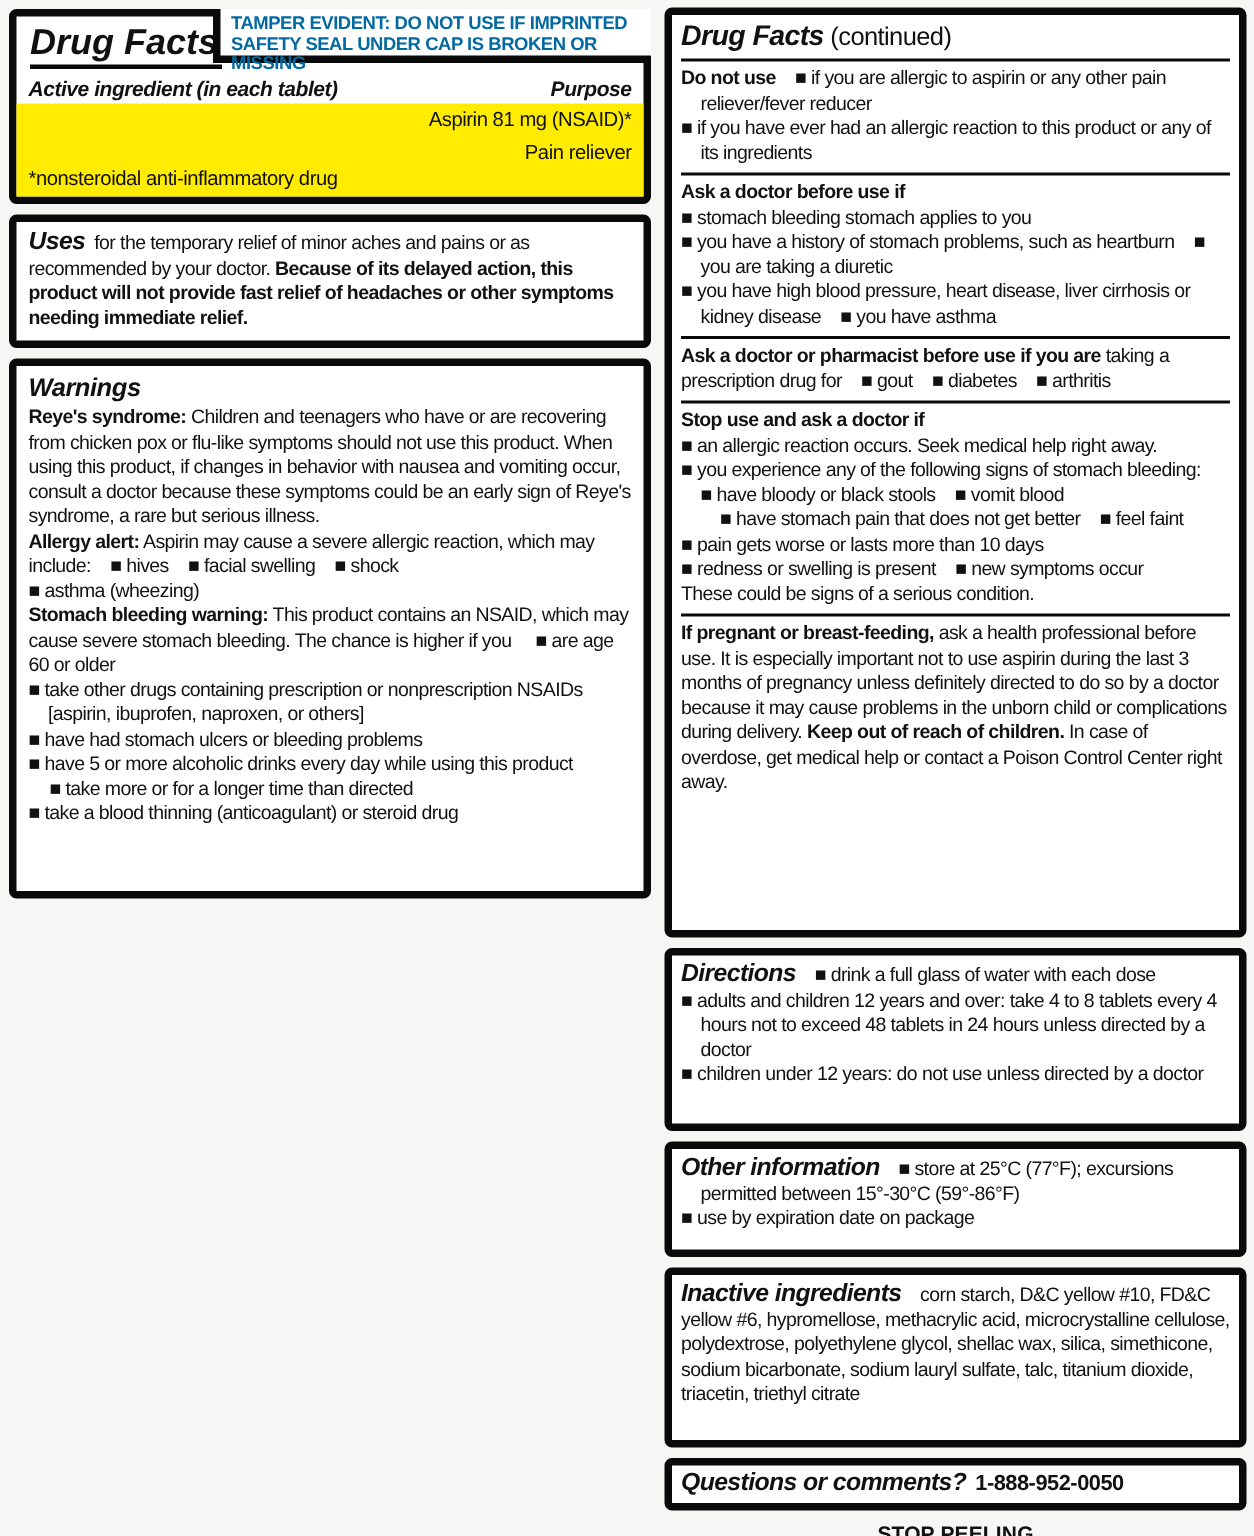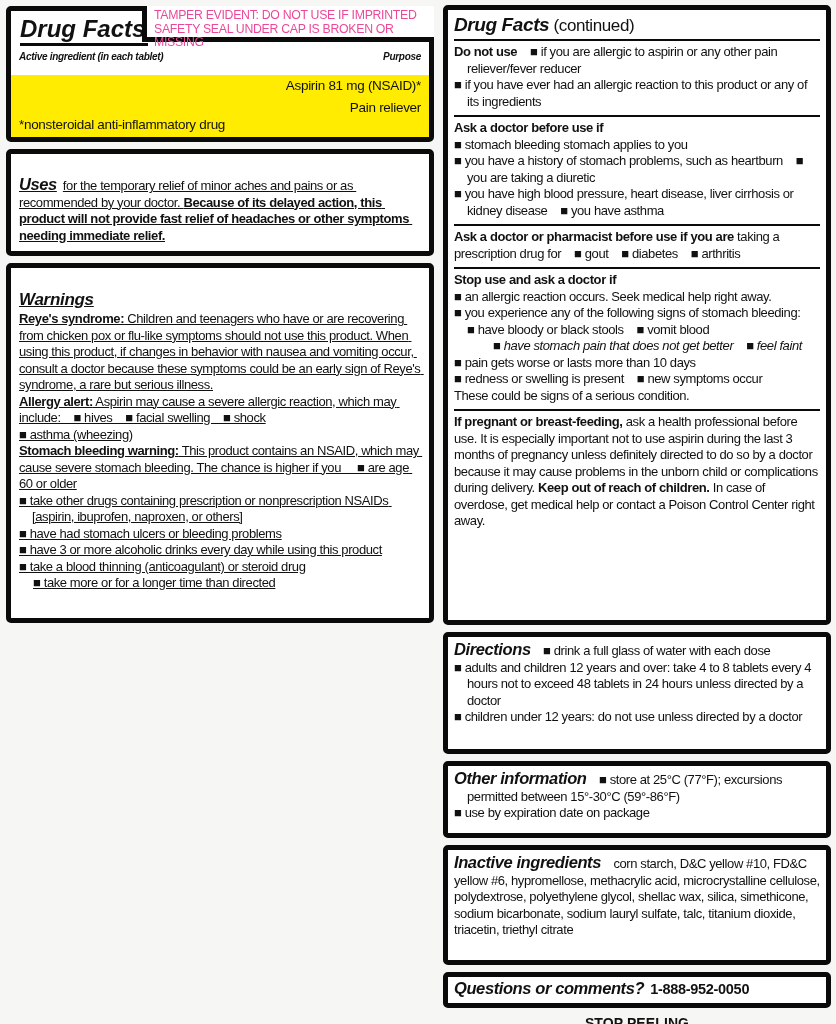--- a/index.html
+++ b/index.html
@@ -7,41 +7,41 @@
   body { position: relative; font-family: "Liberation Sans", sans-serif; color: #111; }
   .col { position: absolute; }
   .col-left  { left: 6px;  top: 6px;  width: 428px; }
   .col-right { left: 443px; top: 5px; width: 388px; }
   .box { border: 5px solid #0a0a0a; border-radius: 5px; background: #fff; margin-bottom: 7px; }
 
   
   .body, .li, .bh { font-size: 13px; line-height: 16.5px; letter-spacing: -0.4px; white-space: pre-wrap; }
   .li { padding-left: 13px; text-indent: -13px; }
   .li.ind1 { margin-left: 14px; }
-  .li.ind2 { margin-left: 39px; font-style: italic; }
+  .li.ind2 { margin-left: 26px; }
   .bh { font-weight: bold; }
   b  { font-weight: bold; text-align: center; }
   .h-italic { font-style: italic; font-weight: bold; font-size: 16.5px; letter-spacing: -0.4px; margin-right: 6px; }
 
   
   .box1 { position: relative; min-height: 107px; display: flex; flex-direction: column; padding: 0; }
   .notch { position: absolute; top: -5px; right: -5px; width: 292px; height: 36px; background: #fff;
            border-left: 5px solid #0a0a0a; border-bottom: 5px solid #0a0a0a;
-           padding: 3px 2px 2px 7px; color: #ec4899; font-weight: normal; font-size: 12.3px;
+           padding: 3px 2px 2px 7px; color: #0369a1; font-weight: bold; font-size: 12.3px;
            line-height: 13.5px; letter-spacing: -0.3px; }
   .df-title { font-style: italic; font-weight: bold; font-size: 24px; line-height: 26px;
               margin: 5px 0 0 9px; width: fit-content; border-bottom: 3px solid #0a0a0a; padding: 0 3px 1px 0; }
   .ai-row { display: flex; justify-content: space-between; font-style: italic; font-weight: bold;
-            font-size: 10px; padding: 5px 8px 13px; letter-spacing: -0.3px; }
+            font-size: 14px; padding: 5px 8px 2px; letter-spacing: -0.3px; }
   .yellow { background: #ffec00; flex: 1; padding: 2px 8px 4px; font-size: 13.5px; line-height: 17px; letter-spacing: -0.3px; }
   .leader-row { display: flex; align-items: flex-end; flex-direction: column; }
   .leader { flex: 1; border-bottom: 2px dotted #111; margin: 0 2px 3px; }
 
   
-  .pad { padding: 22px 8px 7px; text-decoration: underline; }
+  .pad { padding: 5px 8px 7px; }
   .uses { min-height: 76px; }
   .warnings { min-height: 360px; }
   .w-head { font-style: italic; font-weight: bold; font-size: 17px; line-height: 20px; margin-bottom: 1px; letter-spacing: -0.3px; }
 
   
   .rbox1 { min-height: 620px; padding: 3px 6px 5px; }
   .r-title { border-bottom: 2px solid #0a0a0a; padding: 1px 0 3px; }
   .r-title .rt  { font-style: italic; font-weight: bold; font-size: 19px; letter-spacing: -0.4px; }
   .r-title .rts { font-size: 17px; letter-spacing: -0.4px; }
   .sec { border-bottom: 2px solid #0a0a0a; padding: 3px 0 5px; }
@@ -83,23 +83,23 @@
   </div>
 
   <div class="box warnings pad">
     <div class="w-head">Warnings</div>
     <p class="body"><b>Reye's syndrome:</b><span> Children and teenagers who have or are recovering from chicken pox or flu-like symptoms should not use this product. When using this product, if changes in behavior with nausea and vomiting occur, consult a doctor because these symptoms could be an early sign of Reye's syndrome, a rare but serious illness.</span></p>
     <p class="body"><b>Allergy alert:</b><span> Aspirin may cause a severe allergic reaction, which may include:    ■ hives    ■ facial swelling    ■ shock</span></p>
     <div class="li">■ asthma (wheezing)</div>
     <p class="body"><b>Stomach bleeding warning:</b><span> This product contains an NSAID, which may cause severe stomach bleeding. The chance is higher if you     ■ are age 60 or older</span></p>
     <div class="li">■ take other drugs containing prescription or nonprescription NSAIDs [aspirin, ibuprofen, naproxen, or others]</div>
     <div class="li">■ have had stomach ulcers or bleeding problems</div>
-    <div class="li">■ have 3 or more alcoholic drinks every day while using this product</div>
+    <div class="li">■ have 5 or more alcoholic drinks every day while using this product</div>
+    <div class="li ind1">■ take more or for a longer time than directed</div>
     <div class="li">■ take a blood thinning (anticoagulant) or steroid drug</div>
-    <div class="li ind1">■ take more or for a longer time than directed</div>
   </div>
 
 </div>
 
 <div class="col col-right">
 
   <div class="box rbox1">
     <div class="r-title">
       <span class="rt">Drug Facts</span><span class="rts"> (continued)</span>
     </div>

